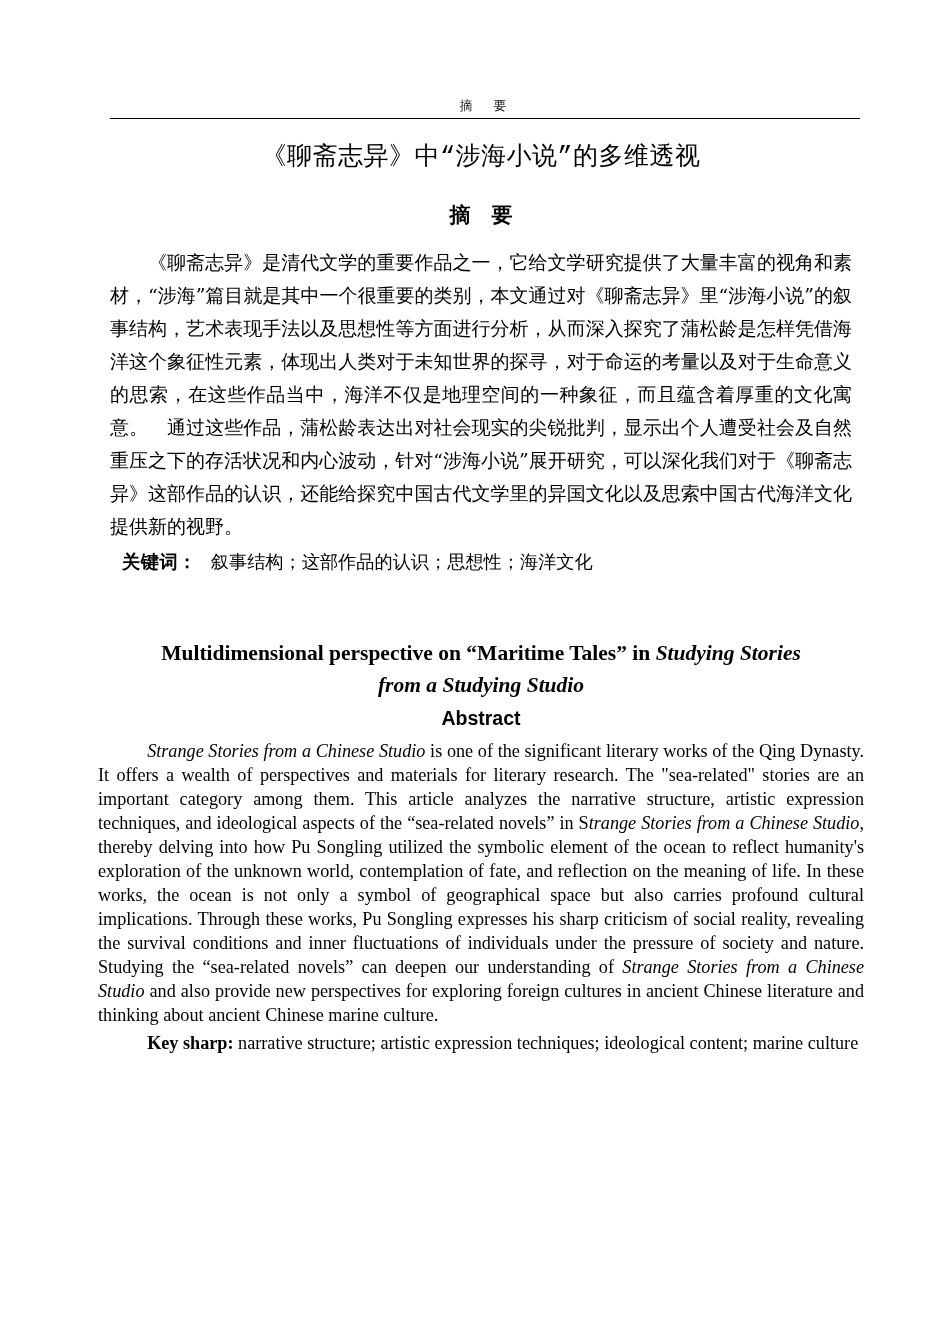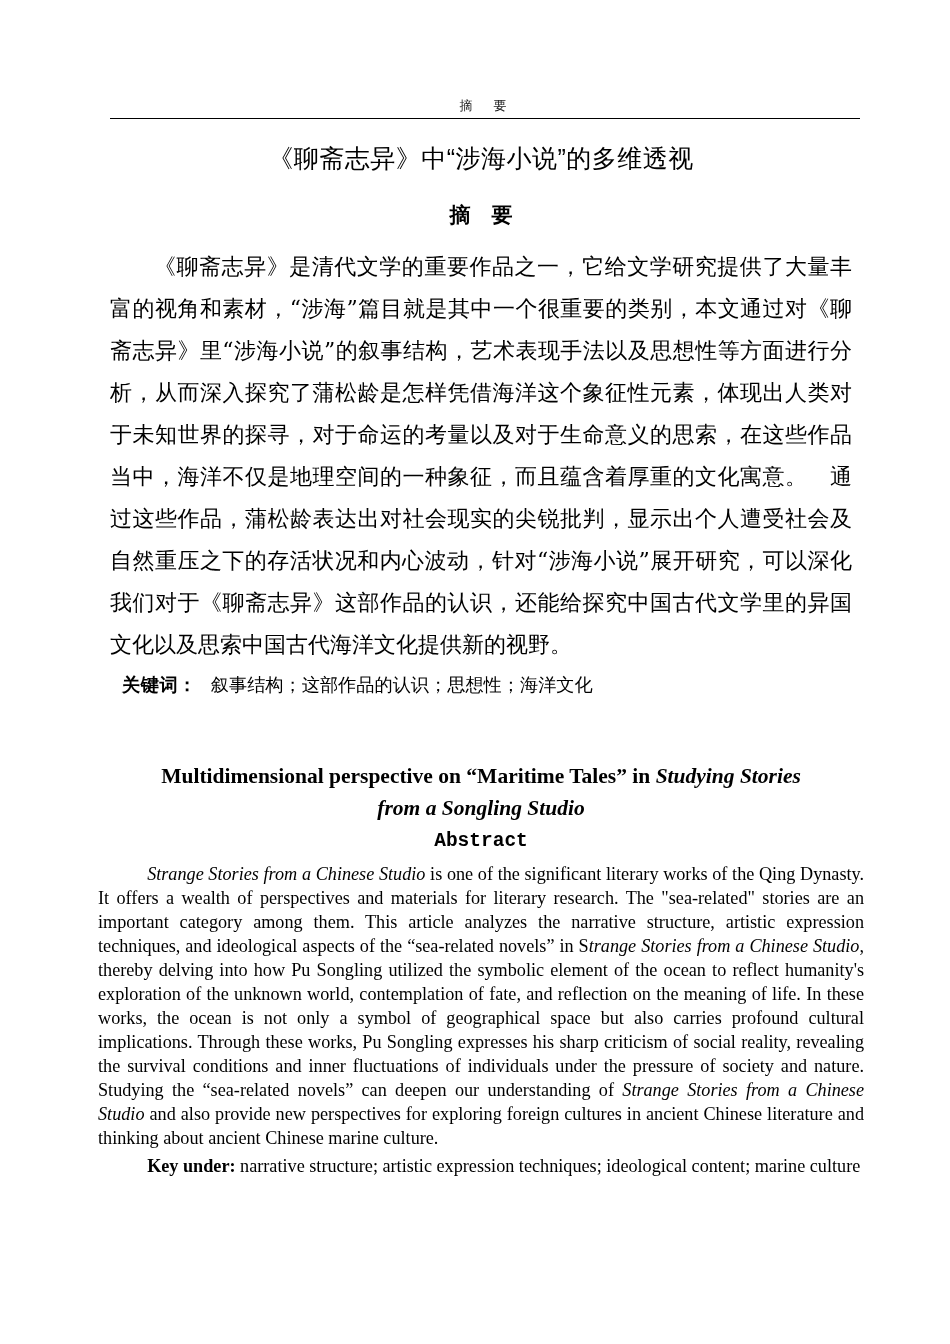--- a/index.html
+++ b/index.html
@@ -48,41 +48,41 @@
   
   .content {
     position: absolute;
     left: 96px;
     top: 138px;
     width: 770px;
   }
 
   .cn-title {
     text-align: center;
-    font-family: Liberation Sans, sans-serif;
+    font-family: Liberation Mono, monospace;
     font-size: 25px;
     line-height: 40px;
     letter-spacing: 0.5px;
     font-weight: 400;
     margin: 0 0 22px 0;
   }
 
   .cn-abstract-heading {
     text-align: center;
     font-family: "DejaVu Sans", "Liberation Sans", sans-serif;
     font-size: 21px;
     font-weight: 700;
     line-height: 30px;
     margin: 0 0 16px 0;
   }
 
   .cn-body {
     font-family: "DejaVu Serif", "Liberation Serif", serif;
-    font-size: 22px;
-    line-height: 42px;
+    font-size: 19px;
+    line-height: 33px;
     text-align: justify;
     text-justify: inter-ideograph;
     text-indent: 2em;
     margin: 0;
     padding: 0 14px 0 14px;
     word-break: break-all;
   }
 
   .cn-keywords {
     font-family: "DejaVu Serif", "Liberation Serif", serif;
@@ -109,21 +109,21 @@
     font-size: 21.5px;
     font-weight: 700;
     line-height: 32px;
     margin: 0;
     padding: 0 10px;
   }
   .en-title .it { font-style: italic; }
 
   .en-abstract-heading {
     text-align: center;
-    font-family: Liberation Mono, monospace;
+    font-family: Liberation Sans, sans-serif;
     font-size: 19.5px;
     font-weight: 700;
     line-height: 30px;
     margin: 2px 0 6px 0;
   }
 
   .en-body {
     font-family: "Liberation Serif", "DejaVu Serif", serif;
     font-size: 18.2px;
     line-height: 24px;
@@ -165,29 +165,29 @@
     <p class="cn-body">《聊斋志异》是清代文学的重要作品之一，它给文学研究提供了大量丰富的视角和素材，“涉海”篇目就是其中一个很重要的类别，本文通过对《聊斋志异》里“涉海小说”的叙事结构，艺术表现手法以及思想性等方面进行分析，从而深入探究了蒲松龄是怎样凭借海洋这个象征性元素，体现出人类对于未知世界的探寻，对于命运的考量以及对于生命意义的思索，在这些作品当中，海洋不仅是地理空间的一种象征，而且蕴含着厚重的文化寓意。　通过这些作品，蒲松龄表达出对社会现实的尖锐批判，显示出个人遭受社会及自然重压之下的存活状况和内心波动，针对“涉海小说”展开研究，可以深化我们对于《聊斋志异》这部作品的认识，还能给探究中国古代文学里的异国文化以及思索中国古代海洋文化提供新的视野。</p>
 
     <p class="cn-keywords">
       <span class="kw-label">关键词：</span><span class="kw-gap"></span><span>叙事结构；这部作品的认识；思想性；海洋文化</span>
     </p>
 
     <div class="en-block">
 
       <h1 class="en-title">
         <span>Multidimensional perspective on “Maritime Tales” in </span><span class="it">Studying Stories</span><br>
-        <span class="it">from a Songling Studio</span>
+        <span class="it">from a Studying Studio</span>
       </h1>
 
       <h2 class="en-abstract-heading">Abstract</h2>
 
       <p class="en-body">
         <span class="it">Strange Stories from a Chinese Studio</span><span> is one of the significant literary works of the Qing Dynasty. It offers a wealth of perspectives and materials for literary research. The "sea-related" stories are an important category among them. This article analyzes the narrative structure, artistic expression techniques, and ideological aspects of the “sea-related novels” in S</span><span class="it">trange Stories from a Chinese Studio</span><span>, thereby delving into how Pu Songling utilized the symbolic element of the ocean to reflect humanity's exploration of the unknown world, contemplation of fate, and reflection on the meaning of life. In these works, the ocean is not only a symbol of geographical space but also carries profound cultural implications. Through these works, Pu Songling expresses his sharp criticism of social reality, revealing the survival conditions and inner fluctuations of individuals under the pressure of society and nature. Studying the “sea-related novels” can deepen our understanding of </span><span class="it">Strange Stories from a Chinese Studio</span><span> and also provide new perspectives for exploring foreign cultures in ancient Chinese literature and thinking about ancient Chinese marine culture.</span>
       </p>
 
       <p class="en-keywords">
-        <span class="kw-label">Key under:</span><span> narrative structure; artistic expression techniques; ideological content; marine culture</span>
+        <span class="kw-label">Key sharp:</span><span> narrative structure; artistic expression techniques; ideological content; marine culture</span>
       </p>
 
     </div>
 
   </div>
 </div>
 
 </body></html>

